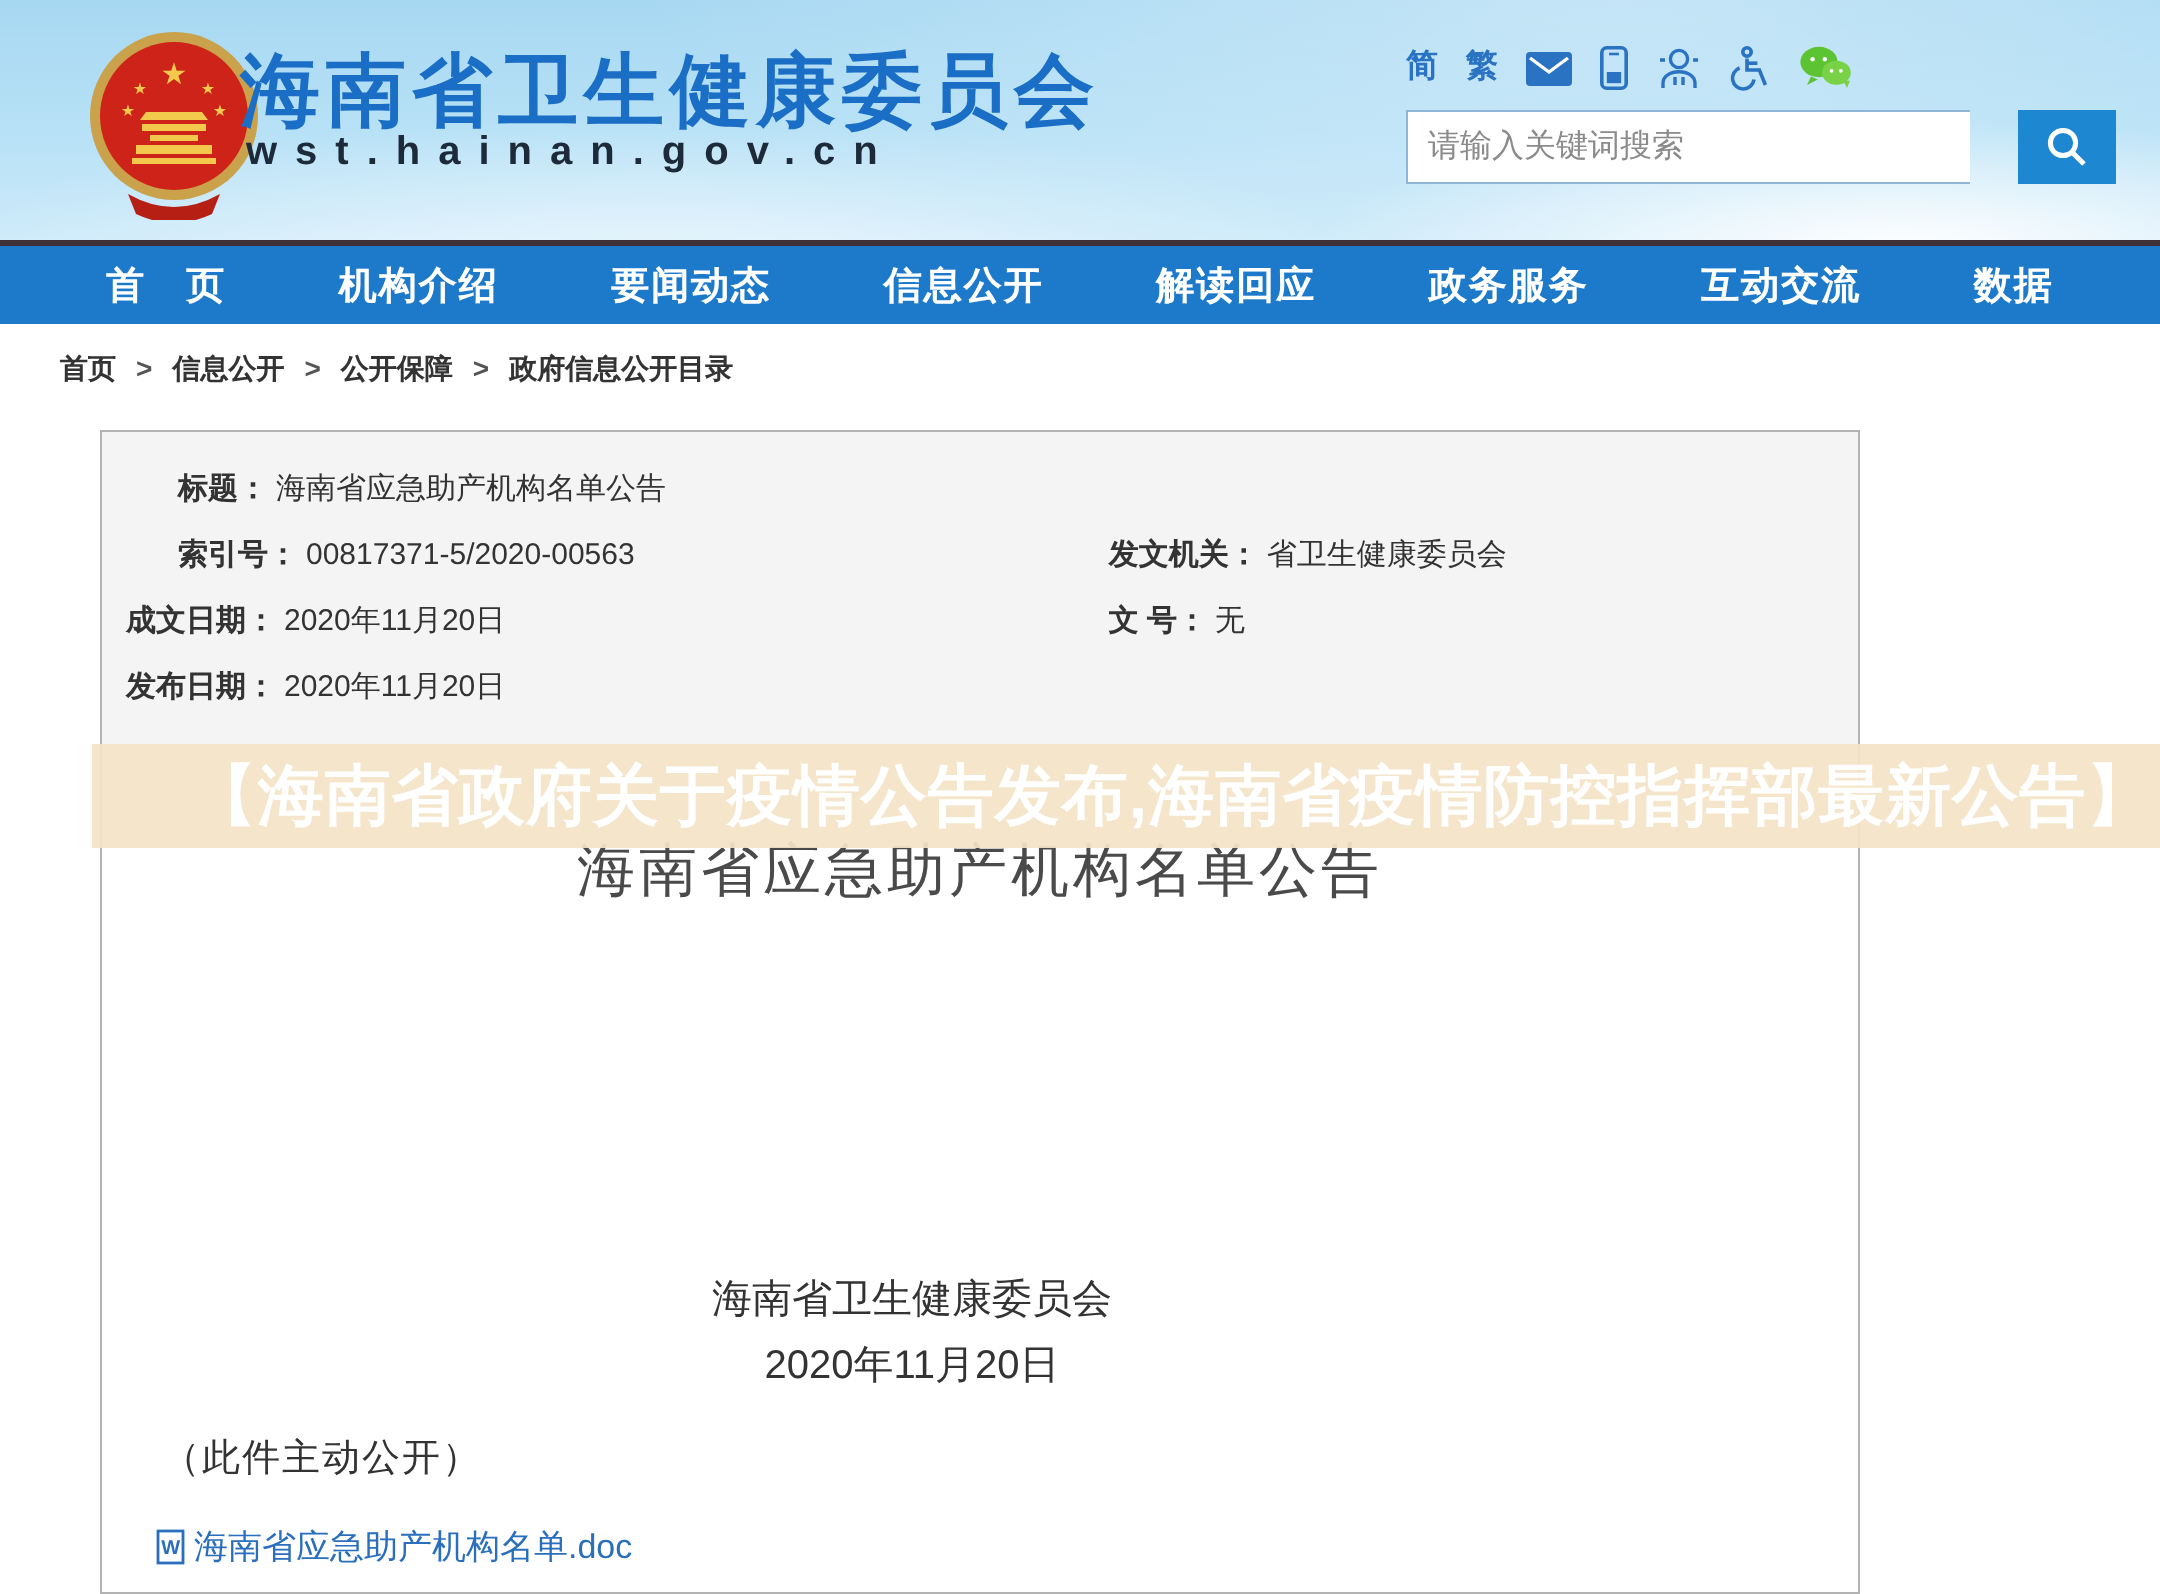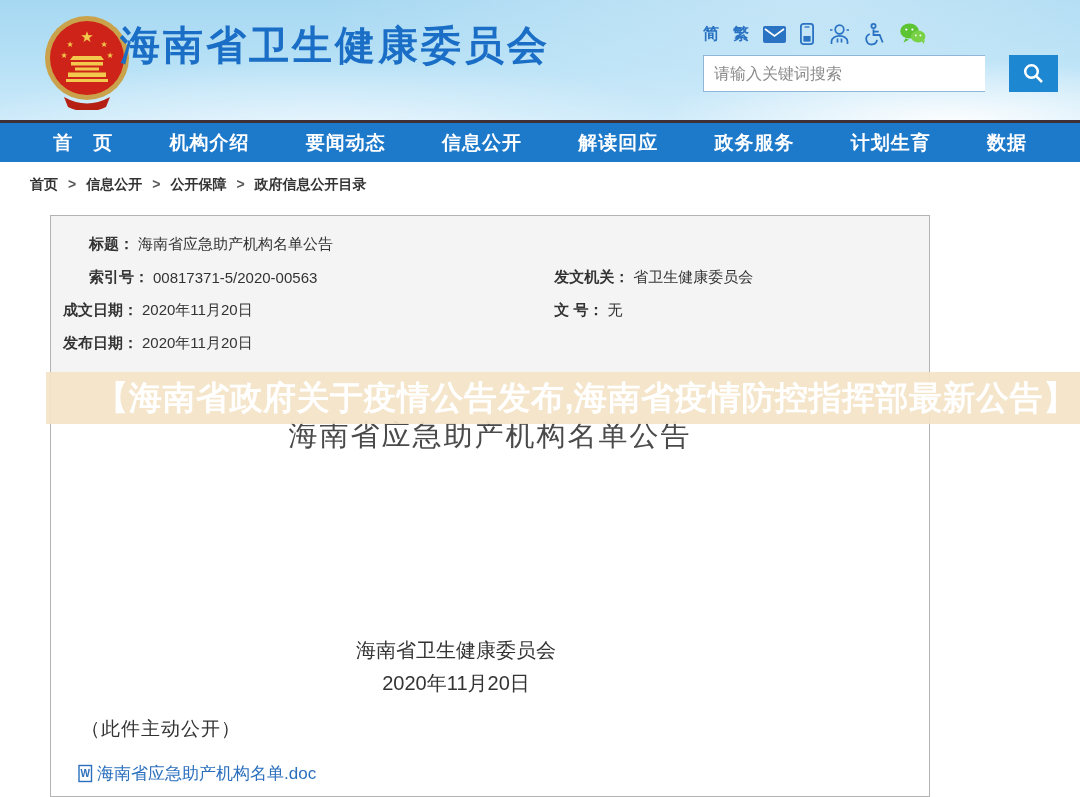--- a/index.html
+++ b/index.html
@@ -117,20 +117,21 @@
       <text x="22" y="44" font-size="8" fill="#f2c94c" text-anchor="middle">★</text>
       <text x="68" y="44" font-size="8" fill="#f2c94c" text-anchor="middle">★</text>
       <path d="M31 42 h28 l3 4 h-34 z" fill="#f2c94c"></path>
       <rect x="29" y="48" width="32" height="3.5" fill="#f2c94c"></rect>
       <rect x="33" y="53.5" width="24" height="3" fill="#f2c94c"></rect>
       <rect x="26" y="58.5" width="38" height="4.5" fill="#f2c94c"></rect>
       <rect x="24" y="65" width="42" height="3" fill="#f2c94c"></rect>
       <path d="M22 83 q23 13 46 0 l-4 10 q-19 9 -38 0 z" fill="#b51f14"></path>
     </svg>
     <div class="site-title">海南省卫生健康委员会</div>
+    <div class="site-url">wst.hainan.gov.cn</div>
 
     <div class="toolbar">
       <span class="lang-btn">简</span>
       <span class="lang-btn">繁</span>
       <span class="tool-icon">
         <svg width="23" height="17" viewBox="0 0 23 17">
             <rect width="23" height="17" rx="2" fill="#2a72c2"></rect>
             <path d="M2 3 l9.5 7 9.5-7" stroke="#fff" fill="none" stroke-width="1.7"></path>
           </svg>
       </span>
@@ -182,21 +183,21 @@
     </div>
   </div>
 
   <div class="nav">
     <span class="nav-item">首　页</span>
     <span class="nav-item">机构介绍</span>
     <span class="nav-item">要闻动态</span>
     <span class="nav-item">信息公开</span>
     <span class="nav-item">解读回应</span>
     <span class="nav-item">政务服务</span>
-    <span class="nav-item">计划生育</span>
+    <span class="nav-item">互动交流</span>
     <span class="nav-item">数据</span>
   </div>
 
   <div class="breadcrumb">
     <span class="crumb">首页</span>
     <span class="crumb-sep">&gt;</span>
     <span class="crumb">信息公开</span>
     <span class="crumb-sep">&gt;</span>
     <span class="crumb">公开保障</span>
     <span class="crumb-sep">&gt;</span>

